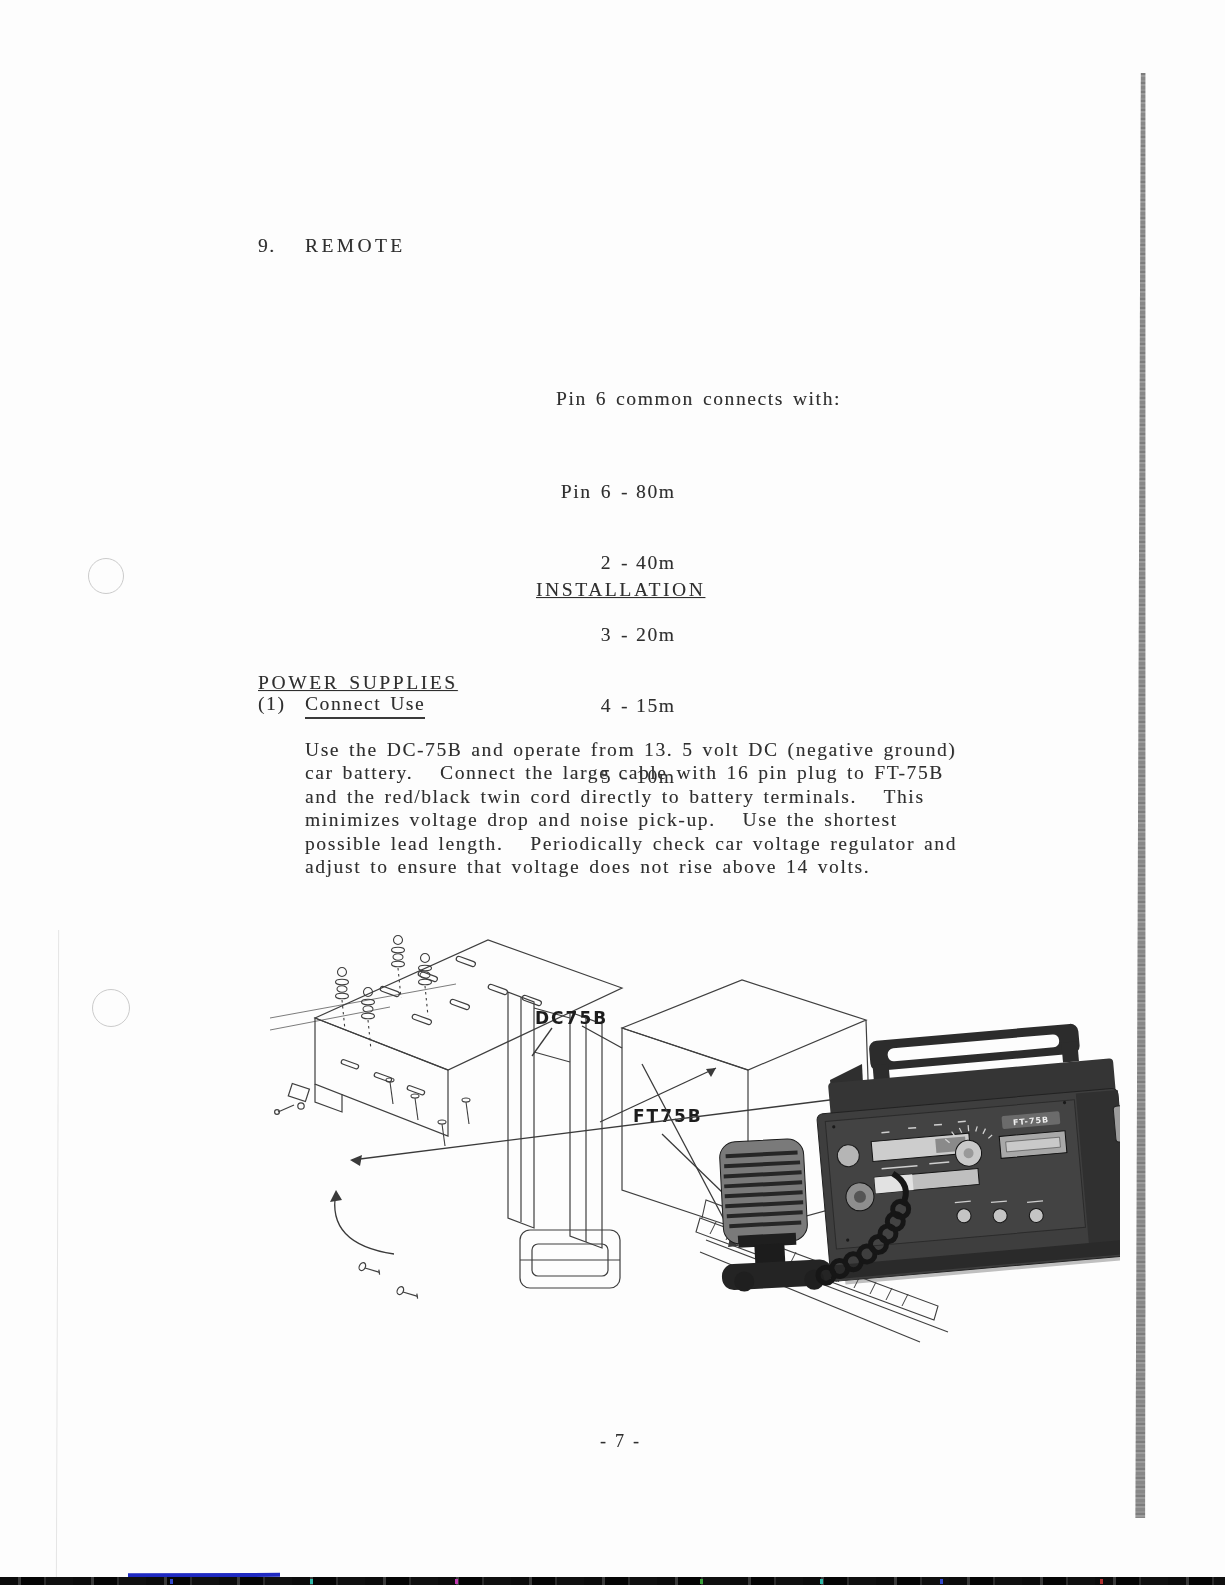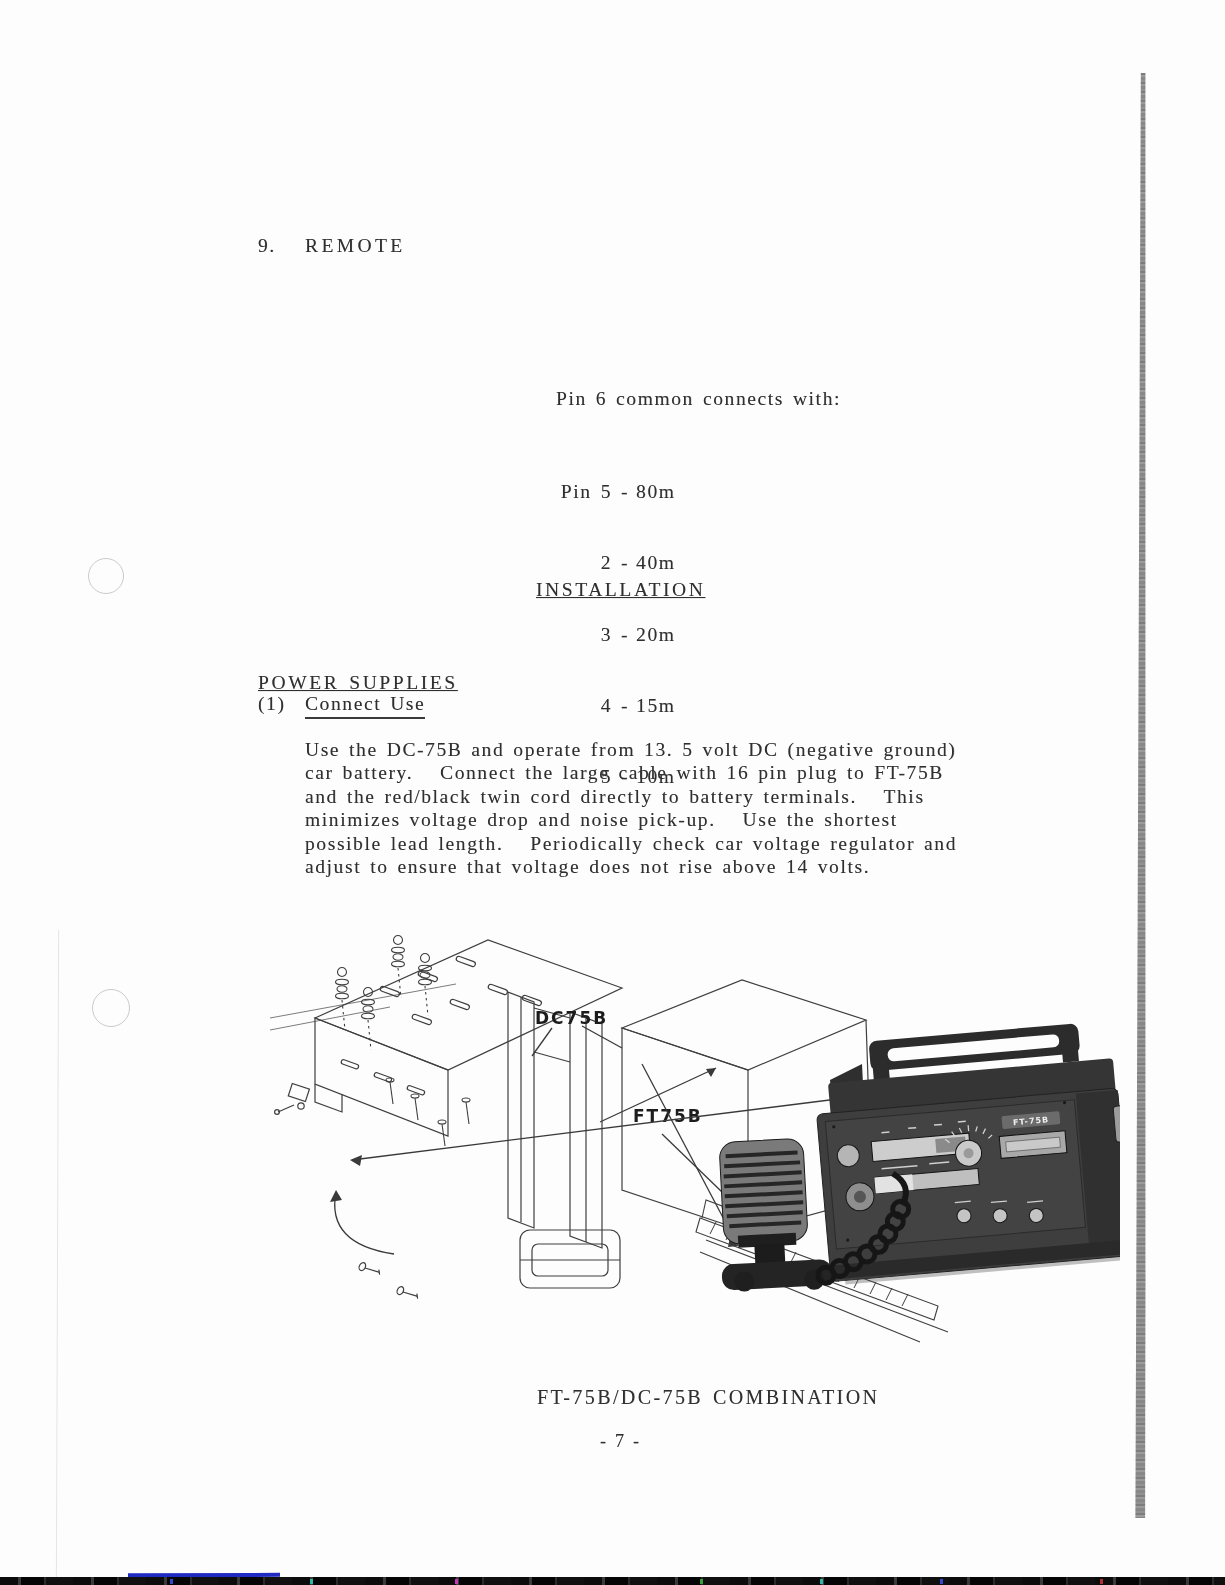--- a/index.html
+++ b/index.html
@@ -48,21 +48,21 @@
 <body>
 
 <div class="page">
 
   <div class="abs txt" style="left:258px;top:234px;">9.</div>
   <div class="abs txt" style="left:305px;top:234px;letter-spacing:3.4px;">REMOTE</div>
 
   <div class="abs txt pins">
     <div class="pin-intro">Pin 6 common connects with:</div>
     <div class="pin-row">
-      <span class="pin-num">Pin 5</span><span class="pin-sep">-</span><span>80m</span>
+      <span class="pin-num">Pin 6</span><span class="pin-sep">-</span><span>80m</span>
     </div>
     <div class="pin-row">
       <span class="pin-num">2</span><span class="pin-sep">-</span><span>40m</span>
     </div>
     <div class="pin-row">
       <span class="pin-num">3</span><span class="pin-sep">-</span><span>20m</span>
     </div>
     <div class="pin-row">
       <span class="pin-num">4</span><span class="pin-sep">-</span><span>15m</span>
     </div>
@@ -300,21 +300,20 @@
         <circle cx="594" cy="359" r="8"></circle>
         <circle cx="606" cy="350" r="8"></circle>
         <circle cx="616" cy="340" r="8"></circle>
         <circle cx="624" cy="328" r="8"></circle>
         <circle cx="630" cy="316" r="8"></circle>
         <path d="M632,312 C640,298 636,288 624,280" stroke-width="6"></path>
       </g>
     </g>
   </svg>
 
-  <div class="abs txt caption" style="left:537px;top:1386px;">FT-75B/DC-75B COMBINATION</div>
 
   <div class="abs txt pagenum" style="left:600px;top:1430px;">- 7 -</div>
 
   <div class="abs scan-line-right"></div>
   <div class="abs fold-line"></div>
   <div class="abs hole hole1"></div>
   <div class="abs hole hole2"></div>
   <div class="abs blue-mark"></div>
   <div class="abs bottom-strip">
     <span class="speck" style="left:310px;background:#2fb8a8;"></span>

